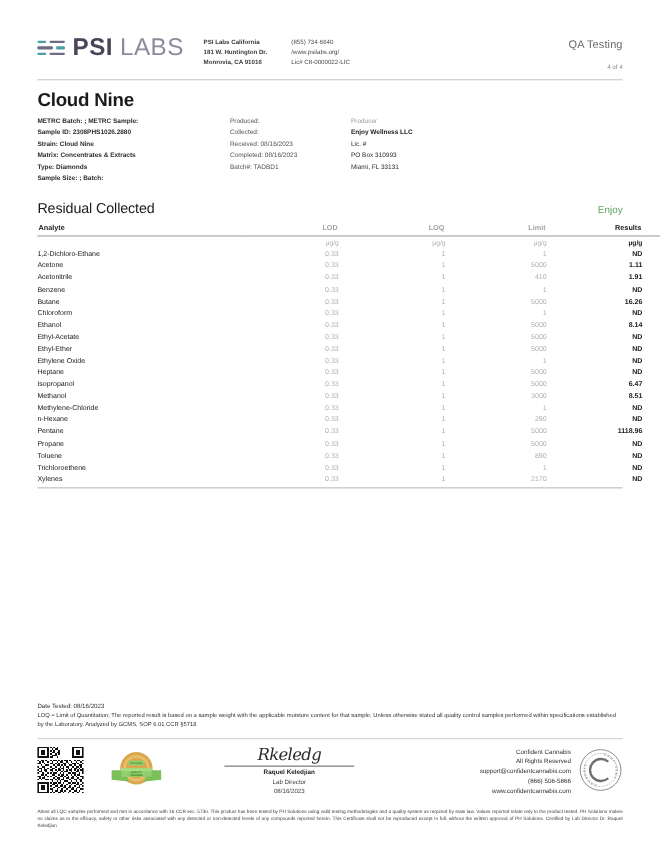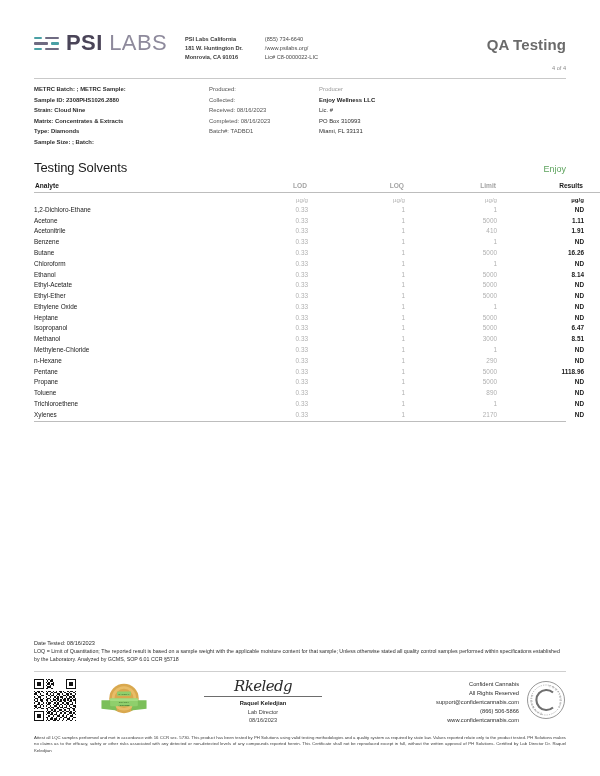--- a/index.html
+++ b/index.html
@@ -75,23 +75,23 @@
   }
   .lab-contact .col { margin-right: 22px; }
   .lab-contact .col.b { font-weight: 400; color: #4a4a4a; }
 
   .header-right {
     margin-left: auto;
     text-align: right;
     padding-top: 4px;
   }
   .qa-testing {
-    font-size: 15px;
+    font-size: 10px;
     color: #6a6a6a;
-    font-weight: 700;
+    font-weight: 400;
     letter-spacing: 0.1px;
   }
   .page-num {
     font-size: 5.6px;
     color: #8a8a8a;
     margin-top: 12px;
   }
 
   .rule {
     height: 1px;
@@ -311,20 +311,21 @@
     </div>
 
     <div class="header-right">
       <div class="qa-testing">QA Testing</div>
       <div class="page-num">4 of 4</div>
     </div>
   </div>
 
   <div class="rule"></div>
 
+  <div class="sample-title">Cloud Nine</div>
 
   <div class="info-grid">
     <div class="info-col c1">
       <div>METRC Batch: ; METRC Sample:</div>
       <div>Sample ID: 2308PHS1026.2880</div>
       <div>Strain: Cloud Nine</div>
       <div>Matrix: Concentrates &amp; Extracts</div>
       <div>Type: Diamonds</div>
       <div>Sample Size: ; Batch:</div>
     </div>
@@ -338,21 +339,21 @@
     <div class="info-col c3">
       <div class="muted-label">Producer</div>
       <div class="strong">Enjoy Wellness LLC</div>
       <div>Lic. #</div>
       <div>PO Box 310993</div>
       <div>Miami, FL 33131</div>
     </div>
   </div>
 
   <div class="section-head">
-    <div class="section-title">Testing Solvents</div>
+    <div class="section-title">Residual Collected</div>
     <div class="section-status" style="color: rgb(93, 163, 93);">Enjoy</div>
   </div>
 
   <table class="results">
     <thead>
       <tr>
         <th class="analyte">Analyte</th>
         <th class="lod">LOD</th>
         <th class="loq">LOQ</th>
         <th class="limit">Limit</th>

